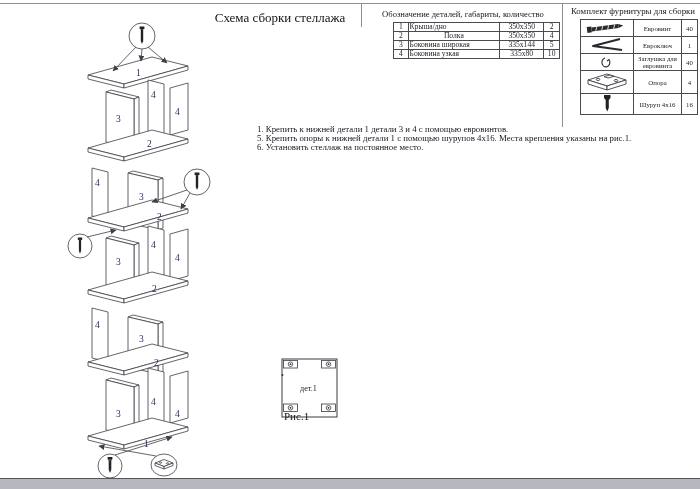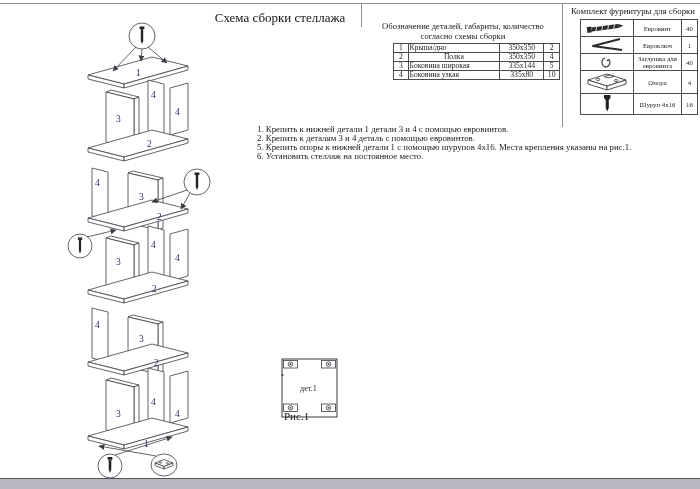--- a/index.html
+++ b/index.html
@@ -12,21 +12,21 @@
   .abs{position:absolute;}
   
   .page-top-line{left:0;top:3px;width:700px;height:0;border-top:1px solid #8d8d93;}
   .divider-a{left:361px;top:3px;width:0;height:24px;border-left:1px solid #8d8d93;}
   .divider-b{left:562px;top:3px;width:0;height:124px;border-left:1px solid #8d8d93;}
   .page-bottom-line{left:0;top:478px;width:700px;height:0;border-top:1px solid #55555c;}
   .page-bottom-strip{left:0;top:479px;width:700px;height:10px;background:#b7b8bf;}
   
   .page-title{left:175px;top:10px;width:210px;text-align:center;font-size:13px;color:#141418;}
   
-  .parts-block{left:366px;top:22px;width:194px;}
+  .parts-block{left:366px;top:10px;width:194px;}
   .parts-title{font-size:8.6px;text-align:center;line-height:9.5px;color:#17171d;}
   table{border-collapse:collapse;}
   .parts-table{margin:2px 0 0 27px;font-size:7.6px;color:#1d1d24;}
   .parts-table td{border:1px solid #4a4a50;height:8px;padding:0 1px;line-height:8px;}
   .td-num{width:12px;text-align:center;}
   .td-name{width:92px;text-align:left;padding-left:3px;}
   .td-name2{width:92px;text-align:center;margin-left:44px;}
   .td-size{width:42px;text-align:center;}
   .td-qty{width:13px;text-align:center;}
   
@@ -52,21 +52,20 @@
 <div class="abs page-top-line"></div>
 <div class="abs divider-a"></div>
 <div class="abs divider-b"></div>
 <div class="abs page-bottom-line"></div>
 <div class="abs page-bottom-strip"></div>
 
 <div class="abs page-title">Схема сборки стеллажа</div>
 
 <div class="abs parts-block">
   <div class="parts-title">Обозначение деталей, габариты, количество</div>
-  <div class="parts-title">согласно схемы сборки</div>
   <table class="parts-table">
     <tbody>
         <tr>
       <td class="td-num">1</td>
       <td class="td-name">Крыша/дно</td>
       <td class="td-size">350х350</td>
       <td class="td-qty">2</td>
     </tr>
     <tr>
       <td class="td-num">2</td>
@@ -158,21 +157,20 @@
       </td>
       <td class="hw-name-cell">Шуруп 4х16</td>
       <td class="hw-qty-cell">16</td>
     </tr>
   </tbody>
     </table>
 </div>
 
 <div class="abs instructions">
   <div class="instr-line">1. Крепить к нижней детали 1 детали 3 и 4 с помощью евровинтов.</div>
-  <div class="instr-line">2. Крепить к деталям 3 и 4 деталь с помощью евровинтов.</div>
   <div class="instr-line">5. Крепить опоры к нижней детали 1 с помощью шурупов 4х16. Места крепления указаны на рис.1.</div>
   <div class="instr-line">6. Установить стеллаж на постоянное место.</div>
 </div>
 
 <svg class="abs" style="left:0;top:0;" width="240" height="489" viewBox="0 0 240 489">
   <defs>
     <marker id="arr" markerUnits="userSpaceOnUse" markerWidth="7" markerHeight="7" refX="5.5" refY="3" orient="auto">
       <path d="M0,0 L6,3 L0,6 Z" fill="#3d3d46"></path>
     </marker>
   </defs>

